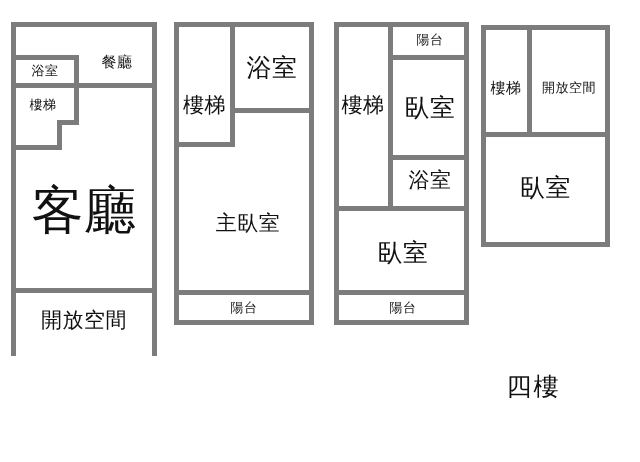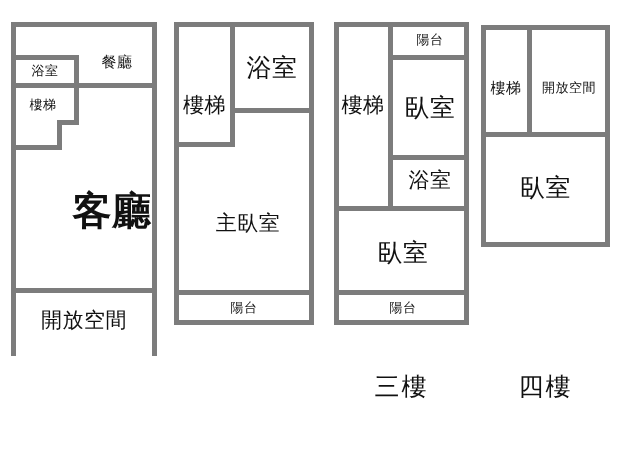--- a/index.html
+++ b/index.html
@@ -21,21 +21,21 @@
     position:absolute;
     display:flex;
     align-items:center;
     justify-content:center;
     text-align:center;
     line-height:1.1;
     color:#111111;
     white-space:nowrap;
     letter-spacing:0.5px;
   }
-  .sz-xl{font-size:39px;font-weight:700;margin-left:28px;}
+  .sz-xl{font-size:52px;font-weight:400;}
   .sz-lg{font-size:25px;font-weight:500;}
   .sz-md{font-size:21px;font-weight:500;}
   .sz-sm{font-size:15px;font-weight:500;}
   .sz-xs{font-size:13px;font-weight:500;}
 
   
   .floor-label{
     position:absolute;
     top:368px;
     height:36px;
@@ -129,16 +129,15 @@
 
     <div class="wall" style="left:527px; top:25px;  width:5px;   height:110px;"></div>
 
     <div class="wall" style="left:481px; top:132px; width:129px; height:5px;"></div>
 
     <div class="room sz-sm" style="left:484px; top:75px;  width:44px;  height:26px;">樓梯</div>
     <div class="room sz-xs" style="left:533px; top:75px;  width:72px;  height:26px;">開放空間</div>
     <div class="room sz-lg" style="left:486px; top:170px; width:119px; height:36px;">臥室</div>
   </div>
 
-  <div class="floor-label" style="left:334px; width:135px;">三樓</div>
-  <div class="floor-label" style="left:481px; width:129px;">四樓</div>
+  <div class="floor-label" style="left:469px; width:129px;">四樓</div>
 
 </div>
 
 </body></html>

